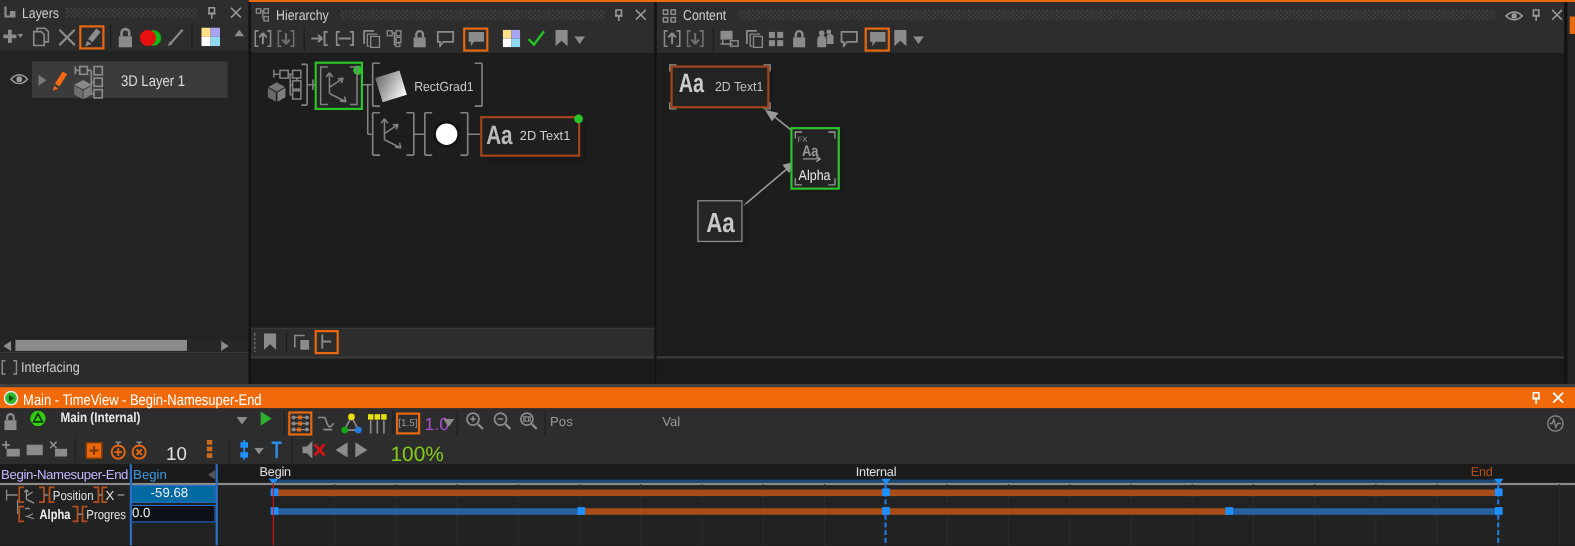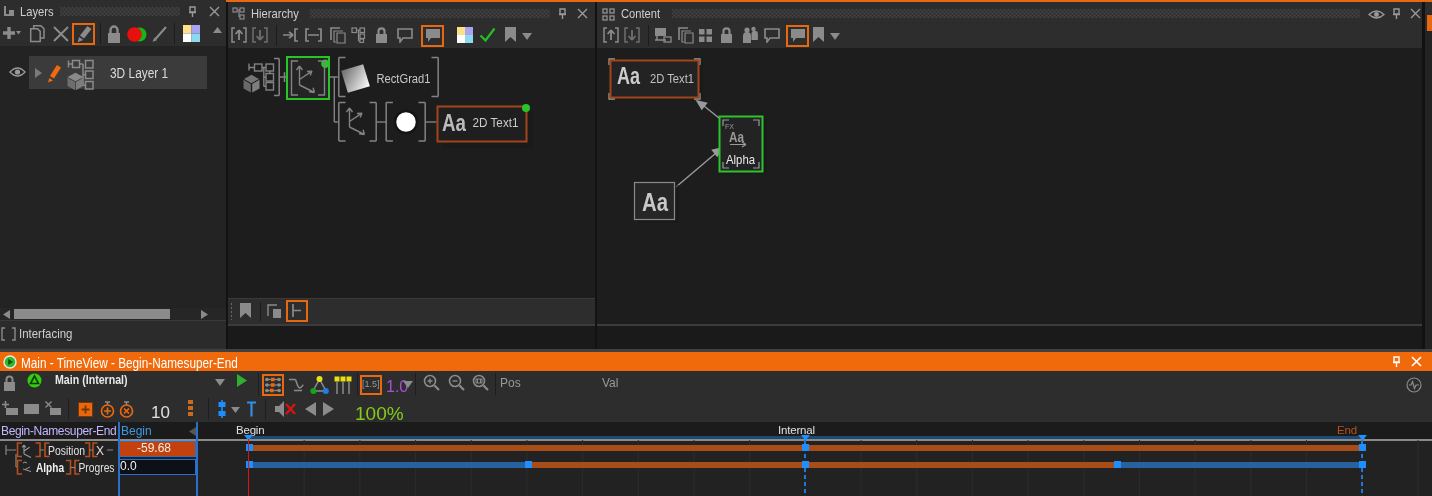--- a/index.html
+++ b/index.html
@@ -617,20 +617,20 @@
       <path d="M70.5 28.5 h4.5" stroke="#888888" stroke-width="1.2"></path>
       <g stroke="#999999" stroke-width="1" fill="none">
           <path d="M23 24 q2 -2 4 0 M23 30 l8 2.5 M25 30.5 l5 -2.5"></path>
         </g>
       <text x="36" y="33" fill="#f0f0f0" font-size="12.5" font-weight="bold" textLength="28" lengthAdjust="spacingAndGlyphs">Alpha</text>
       <text x="78.5" y="33" fill="#e0e0e0" font-size="12" textLength="36" lengthAdjust="spacingAndGlyphs">Progres</text>
     </svg>
 
     <div class="abs" style="left:118px;top:70px;width:1.5px;height:74px;background:#2a6fc8"></div>
     <div class="abs" style="left:196px;top:70px;width:1.5px;height:74px;background:#2a6fc8"></div>
-    <div class="abs" style="left:119px;top:89px;width:77px;height:16px;border:1.5px solid #2a6fc8;background:#c2410c;color:#f0f0f0;font-size:12px;text-align:right;line-height:13px;padding-right:24px;">-59.68</div>
+    <div class="abs" style="left:119px;top:89px;width:77px;height:16px;border:1.5px solid #2a6fc8;background:#0369a1;color:#f0f0f0;font-size:12px;text-align:right;line-height:13px;padding-right:24px;">-59.68</div>
     <div class="abs" style="left:119px;top:107px;width:77px;height:16px;border:1.5px solid #2a6fc8;background:#0d1117;color:#f0f0f0;font-size:12px;text-align:left;line-height:13px;padding-right:33px;">0.0</div>
   </div>
 </div>
 <style>
 .kf { width:7px; height:7px; background:#1e8fff; }
 #grid { background-image:linear-gradient(90deg, #2b2b2b 1px, transparent 1px); background-size:55.7px 56px; }
 </style>
 
 </body></html>

